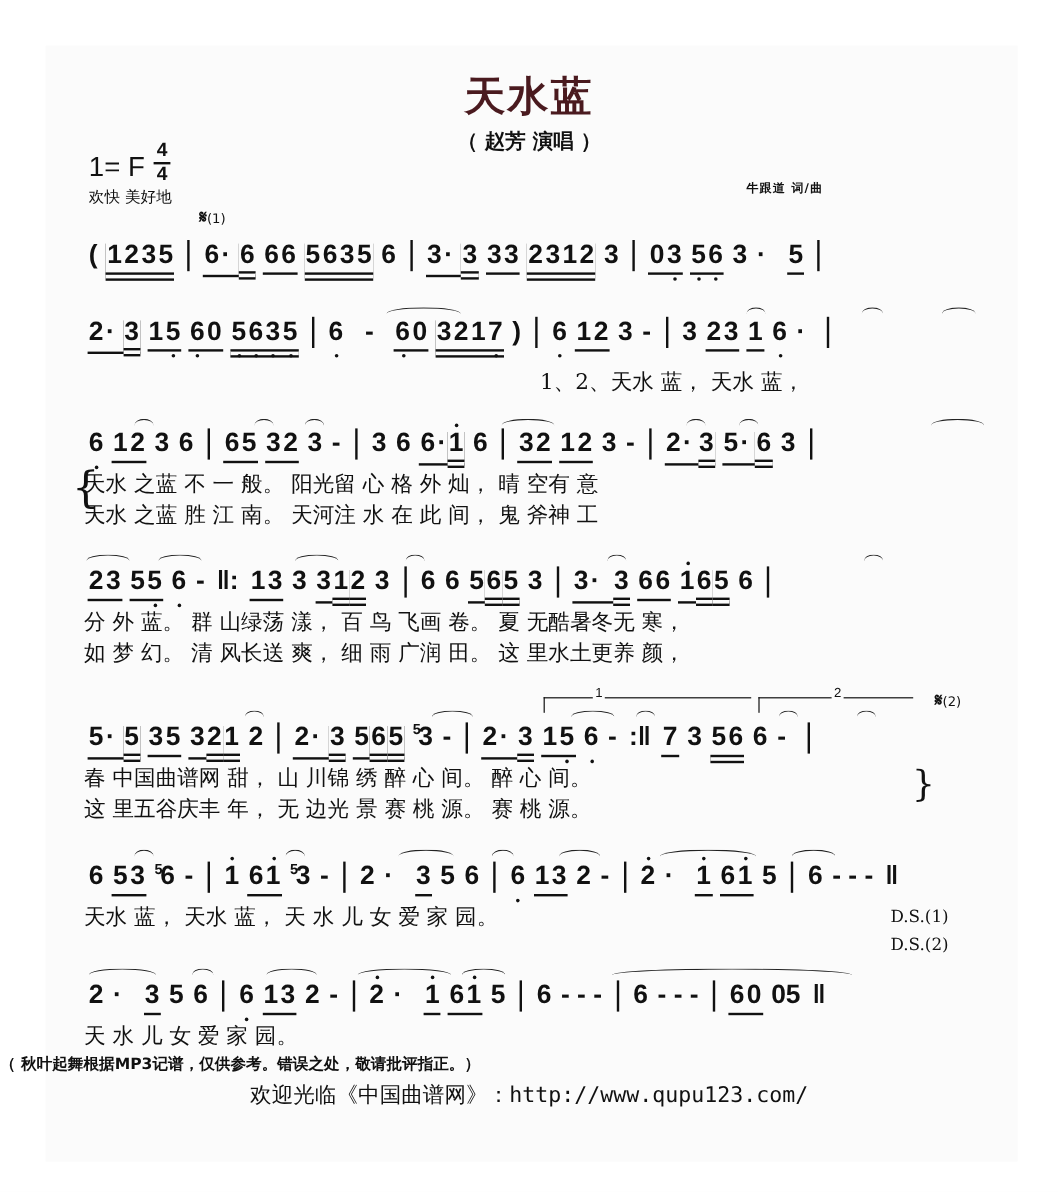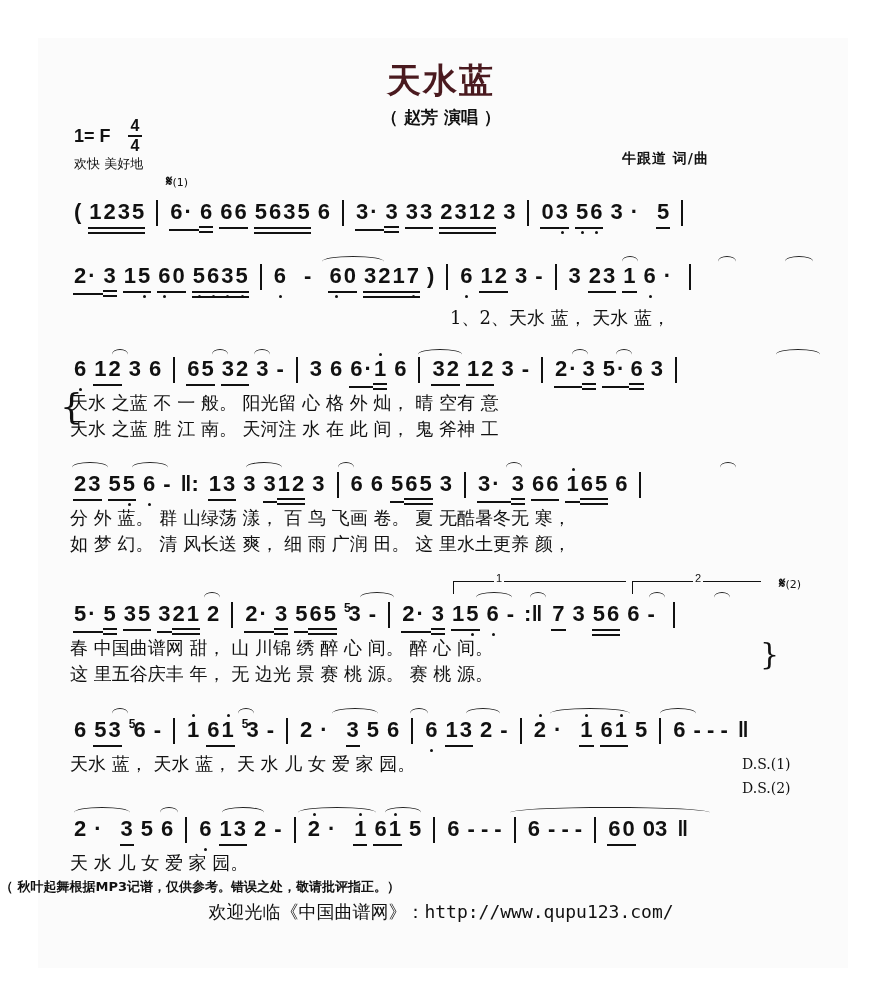--- a/index.html
+++ b/index.html
@@ -2,25 +2,25 @@
 <html><head>
 <meta charset="utf-8">
 <style>
   html, body { margin:0; padding:0; }
   body { width:882px; height:993px; background:#ffffff; position:relative; overflow:hidden;
          font-family:"DejaVu Sans", sans-serif; color:#111; }
   .sheet { position:absolute; left:38px; top:38px; width:810px; height:930px; background:#fbfbfb; }
   .abs { position:absolute; white-space:nowrap; }
   .title { left:0; width:882px; top:58px; text-align:center; font-size:34px; font-weight:bold; color:#4a1a1f; letter-spacing:2px; }
   .subtitle { left:0; width:882px; top:106px; text-align:center; font-size:17px; font-weight:bold; }
-  .key { left:74px; top:126px; font-size:18px; font-weight:bold; font-family:"Liberation Sans", sans-serif; }
+  .key { left:74px; top:126px; font-size:23px; font-weight:normal; font-family:"Liberation Sans", sans-serif; }
   .ts { position:absolute; left:128px; top:118px; width:14px; text-align:center; font-size:16px; font-weight:bold; line-height:16px; font-family:"Liberation Sans", sans-serif; }
   .ts .bar { display:block; height:2px; background:#111; margin:1px 0; }
   .tempo { left:74px; top:155px; font-size:13px; font-weight:normal; }
-  .author { left:622px; top:150px; font-size:14px; font-weight:bold; letter-spacing:1px; }
+  .author { left:622px; top:150px; font-size:10px; font-weight:bold; letter-spacing:1px; }
   .segno { font-size:15px; font-weight:bold; }
   .segno small { font-size:11px; font-weight:normal; }
 
   .row { position:absolute; left:70px; width:740px; }
   .notes { position:absolute; left:0; top:0; height:34px; display:flex; align-items:flex-start; font-family:"Liberation Sans", sans-serif; font-weight:bold; font-size:22px; }
   .tok { position:relative; display:inline-block; padding:0 4px; line-height:28px; }
   .grp { position:relative; display:inline-flex; margin:0 3px; }
   .grp .n { position:relative; padding:0 1px; line-height:28px; }
   .u1 { border-bottom:2px solid #111; padding-bottom:1px; }
   .u2 { box-shadow: 0 3px 0 -0px #fbfbfb, 0 5px 0 0 #111; border-bottom:2px solid #111; padding-bottom:1px; }
@@ -473,21 +473,21 @@
     <span class="tok">6</span>
       <span class="tok">- - -</span>
     <span class="barline"></span>
     <span class="tok">6</span>
       <span class="tok">- - -</span>
     <span class="barline"></span>
     <span class="grp u1">
         <span class="n">6</span>
         <span class="n">0</span>
       </span>
-    <span class="tok">03</span>
+    <span class="tok">05</span>
     <span class="dbl">‖</span>
   </div>
   <div class="slur" style="left:4px; top:-8px; width:56px;"></div>
   <div class="slur" style="left:90px; top:-8px; width:18px;"></div>
   <div class="slur" style="left:152px; top:-8px; width:42px;"></div>
   <div class="slur" style="left:228px; top:-8px; width:78px;"></div>
   <div class="slur" style="left:315px; top:-8px; width:36px;"></div>
   <div class="slur" style="left:440px; top:-8px; width:200px;"></div>
   <div class="lyric" style="left:0; top:36px;">天  水  儿  女  爱  家  园。</div>
 </div>

